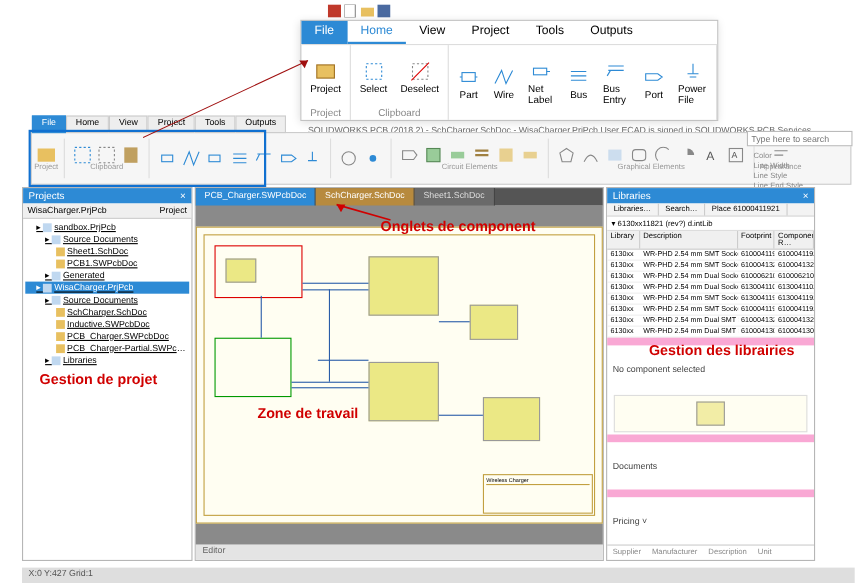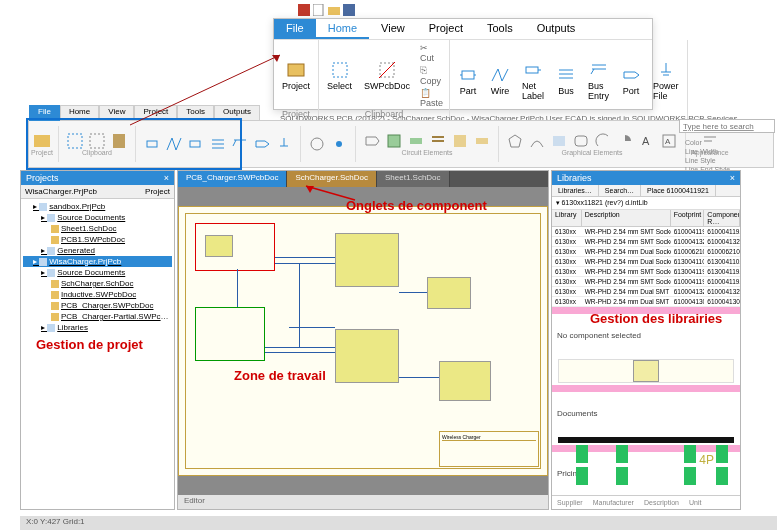--- a/index.html
+++ b/index.html
@@ -35,21 +35,21 @@
 .ribbon-small .tab { padding: 1px 8px; font-size: 8px; background: #eee; border: 1px solid #ccc; }
 .ribbon-small .tab.file { background: #2d8ad5; color: #fff; border-color: #2d8ad5; }
 .ribbon-small-box { position: absolute; top: 118px; left: 26px; width: 216px; height: 52px; border: 2px solid #1070d0; pointer-events: none; z-index: 5; }
 .ribbon-small .ico { width: 16px; height: 16px; margin: 0 3px; }
 .ribbon-small .sep { width: 1px; height: 36px; background: #ddd; margin: 0 3px; }
 .ribbon-small .grp { display: flex; flex-direction: column; align-items: center; padding: 2px; }
 .ribbon-small .grp-row { display: flex; align-items: center; }
 .ribbon-small .grp-lbl { font-size: 7px; color: #999; }
 
 
-.searchbox { position: absolute; top: 119px; right: 8px; width: 96px; height: 14px; border: 1px solid #bbb; font-size: 8px; padding: 0 3px; color: #999; text-decoration: underline; }
+.searchbox { position: absolute; top: 119px; right: 8px; width: 96px; height: 14px; border: 1px solid #bbb; font-size: 8px; padding: 0 3px; color: #999; }
 .disp-opts { position: absolute; top: 138px; right: 8px; width: 90px; font-size: 7px; color: #888; }
 .disp-opts div { padding: 1px 0; }
 
 
 .app { position: absolute; top: 170px; left: 20px; width: 672px; height: 340px; display: flex; }
 
 
 .panel { background: #fff; border: 1px solid #b6b6b6; display: flex; flex-direction: column; }
 .panel-hdr { background: #2d8ad5; color: #fff; font-size: 9px; padding: 2px 5px; display: flex; justify-content: space-between; align-items: center; }
 .panel-hdr .x { cursor: pointer; }
@@ -159,26 +159,21 @@
           <svg viewBox="0 0 20 20">
               <rect x="3" y="3" width="14" height="14" fill="none" stroke="#2d8ad5" stroke-dasharray="2"></rect>
             </svg>
           <span>Select</span>
         </div>
         <div class="btn-v">
           <svg viewBox="0 0 20 20">
               <rect x="3" y="3" width="14" height="14" fill="none" stroke="#888" stroke-dasharray="2"></rect>
               <line x1="2" y1="18" x2="18" y2="2" stroke="#d00"></line>
             </svg>
-          <span>SWPcbDoc</span>
-        </div>
-        <div style="display:flex;flex-direction:column;">
-          <div class="mini">✂ <span>Cut</span></div>
-          <div class="mini">⎘ <span>Copy</span></div>
-          <div class="mini">📋 <span>Paste</span></div>
+          <span>Deselect</span>
         </div>
       </div>
       <div class="group-label">Clipboard</div>
     </div>
     <div class="group">
       <div class="group-body">
         <div class="btn-v">
             <svg viewBox="0 0 20 20">
               <rect x="4" y="6" width="12" height="8" fill="none" stroke="#2d8ad5"></rect>
               <line x1="2" y1="10" x2="4" y2="10" stroke="#2d8ad5"></line>
@@ -517,32 +512,20 @@
             <div class="c-fp">61000413021</div>
             <div class="c-cr">61000413021</div>
           </div>
         </div>
     </div>
     <div class="lib-sec-t">No component selected</div>
     <div class="lib-preview">
         <div class="sym"></div>
       </div>
     <div class="lib-sec-t">Documents</div>
-    <div class="fp-preview">
-      <div class="pcb"></div>
-      <div class="pad" style="left:18px;top:8px"></div>
-      <div class="pad" style="left:18px;top:30px"></div>
-      <div class="pad" style="left:58px;top:8px"></div>
-      <div class="pad" style="left:58px;top:30px"></div>
-      <div class="pad" style="left:126px;top:8px"></div>
-      <div class="pad" style="left:126px;top:30px"></div>
-      <div class="pad" style="left:158px;top:8px"></div>
-      <div class="pad" style="left:158px;top:30px"></div>
-      <div class="txt">4P</div>
-    </div>
     <div class="lib-sec-t"><span>Pricing</span> ˅</div>
     <div class="lib-ftr">
       <span>Supplier</span>
       <span>Manufacturer</span>
       <span>Description</span>
       <span>Unit</span>
     </div>
   </div>
 </div>
 

